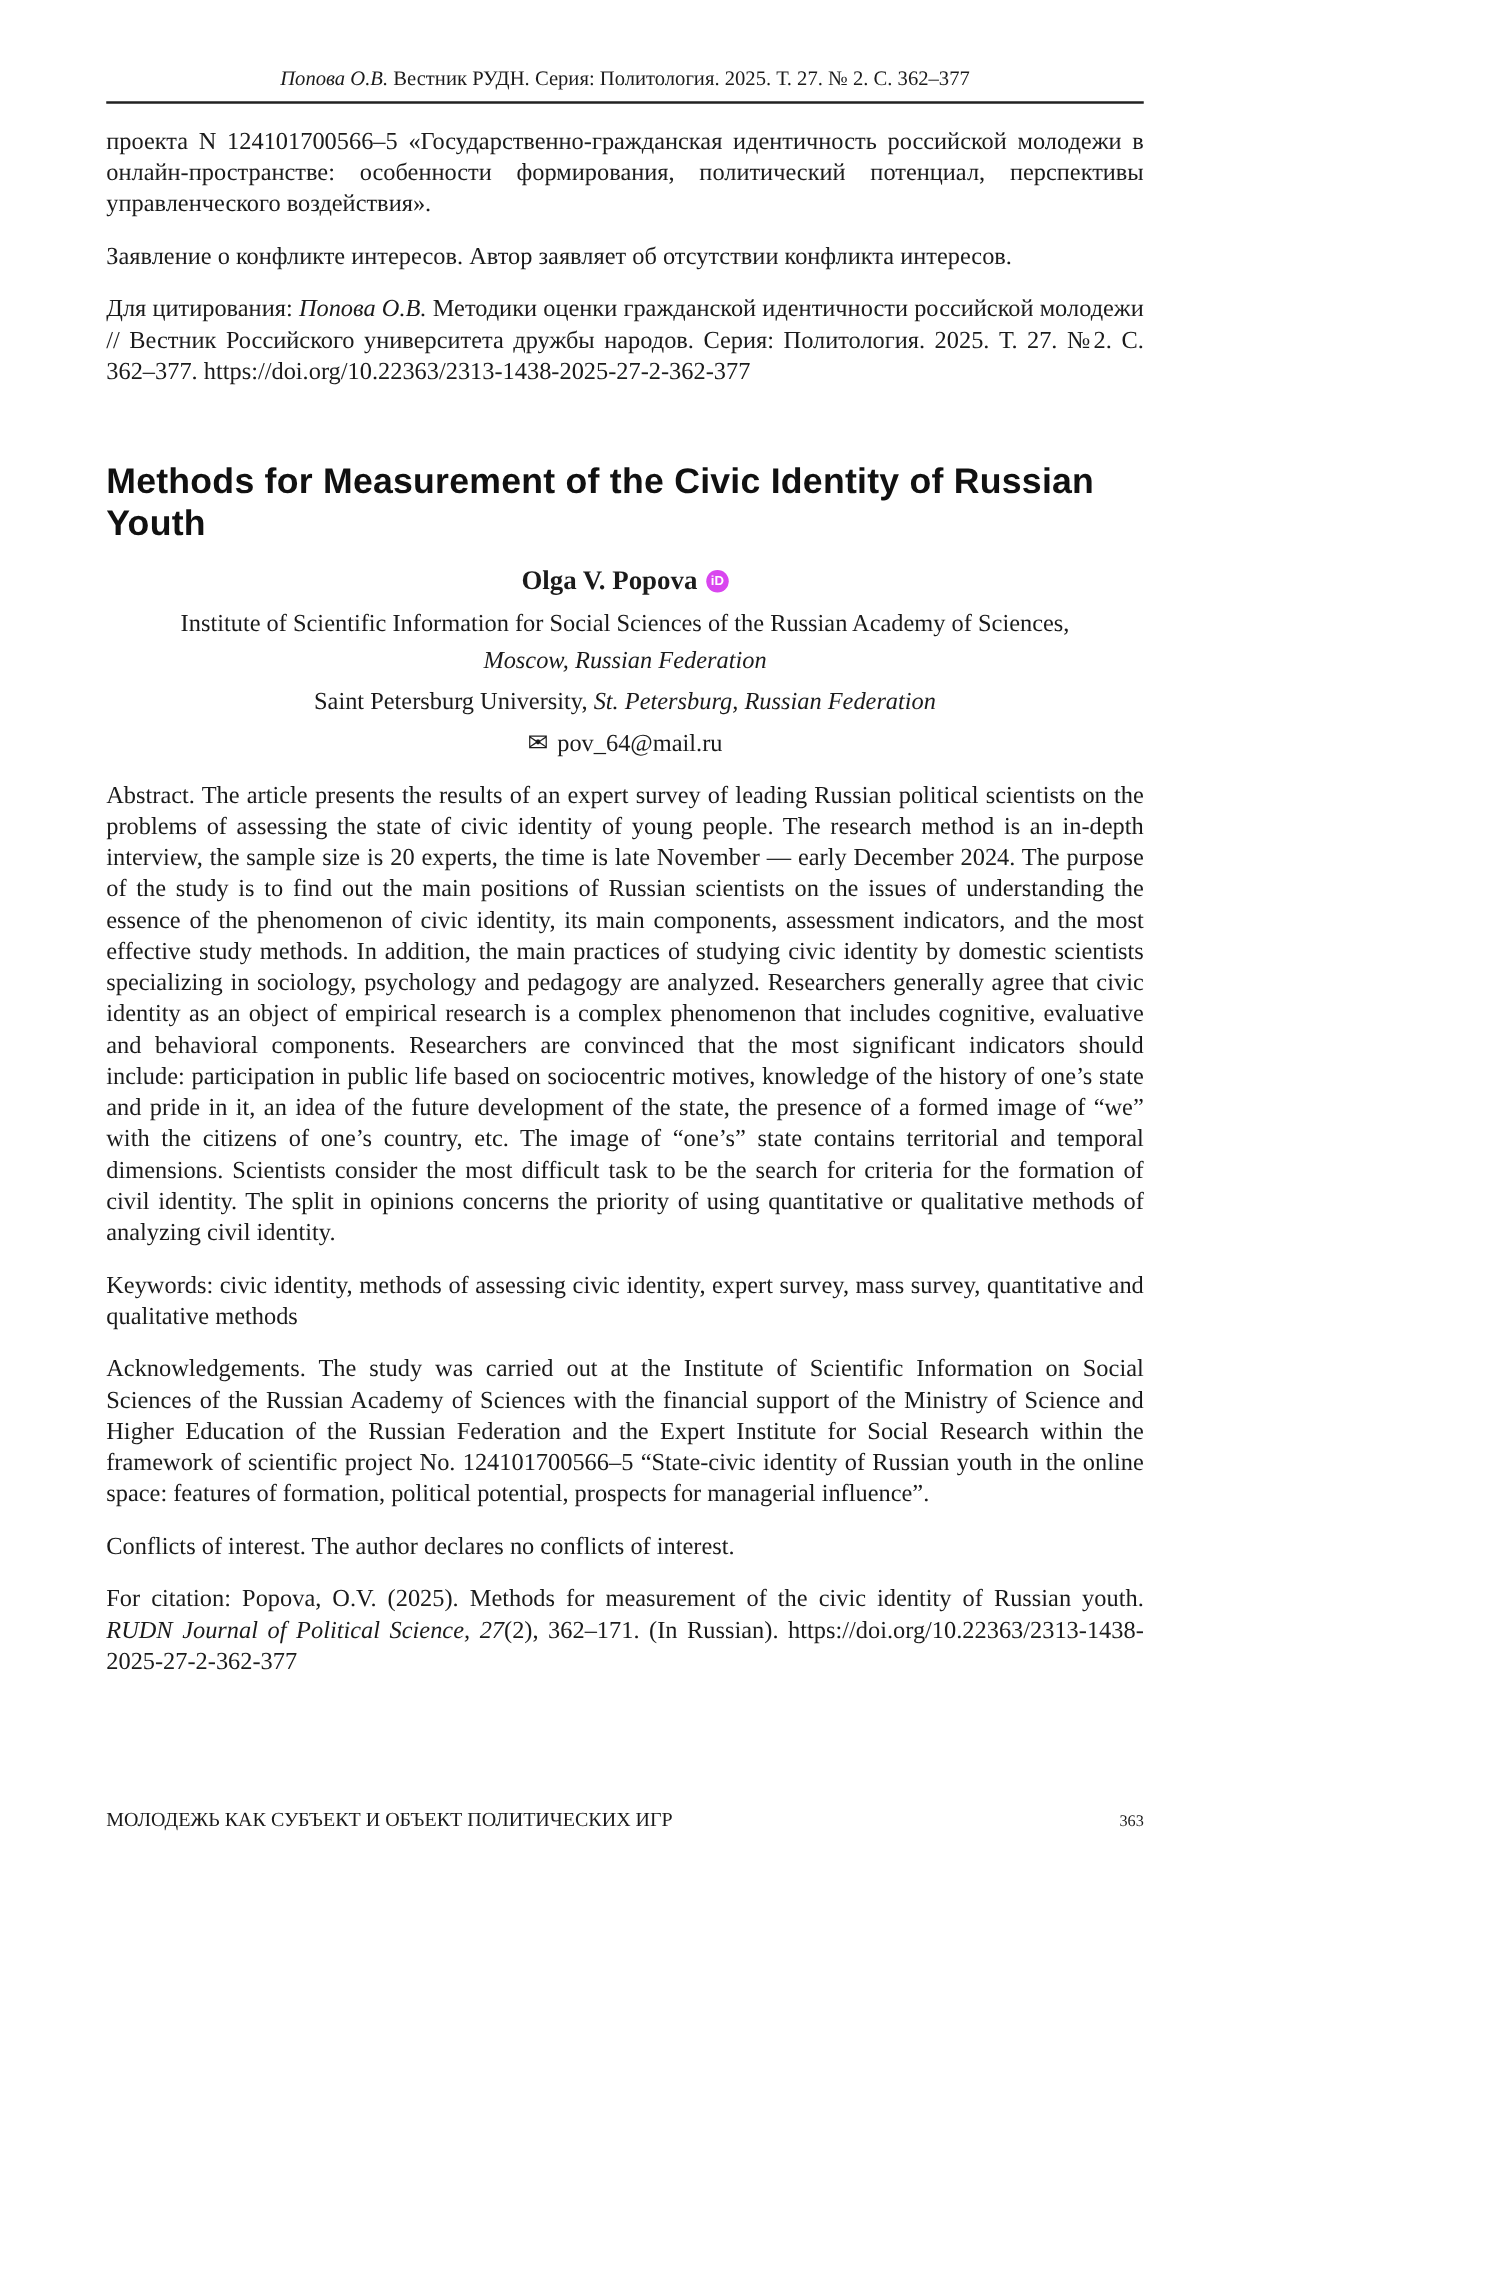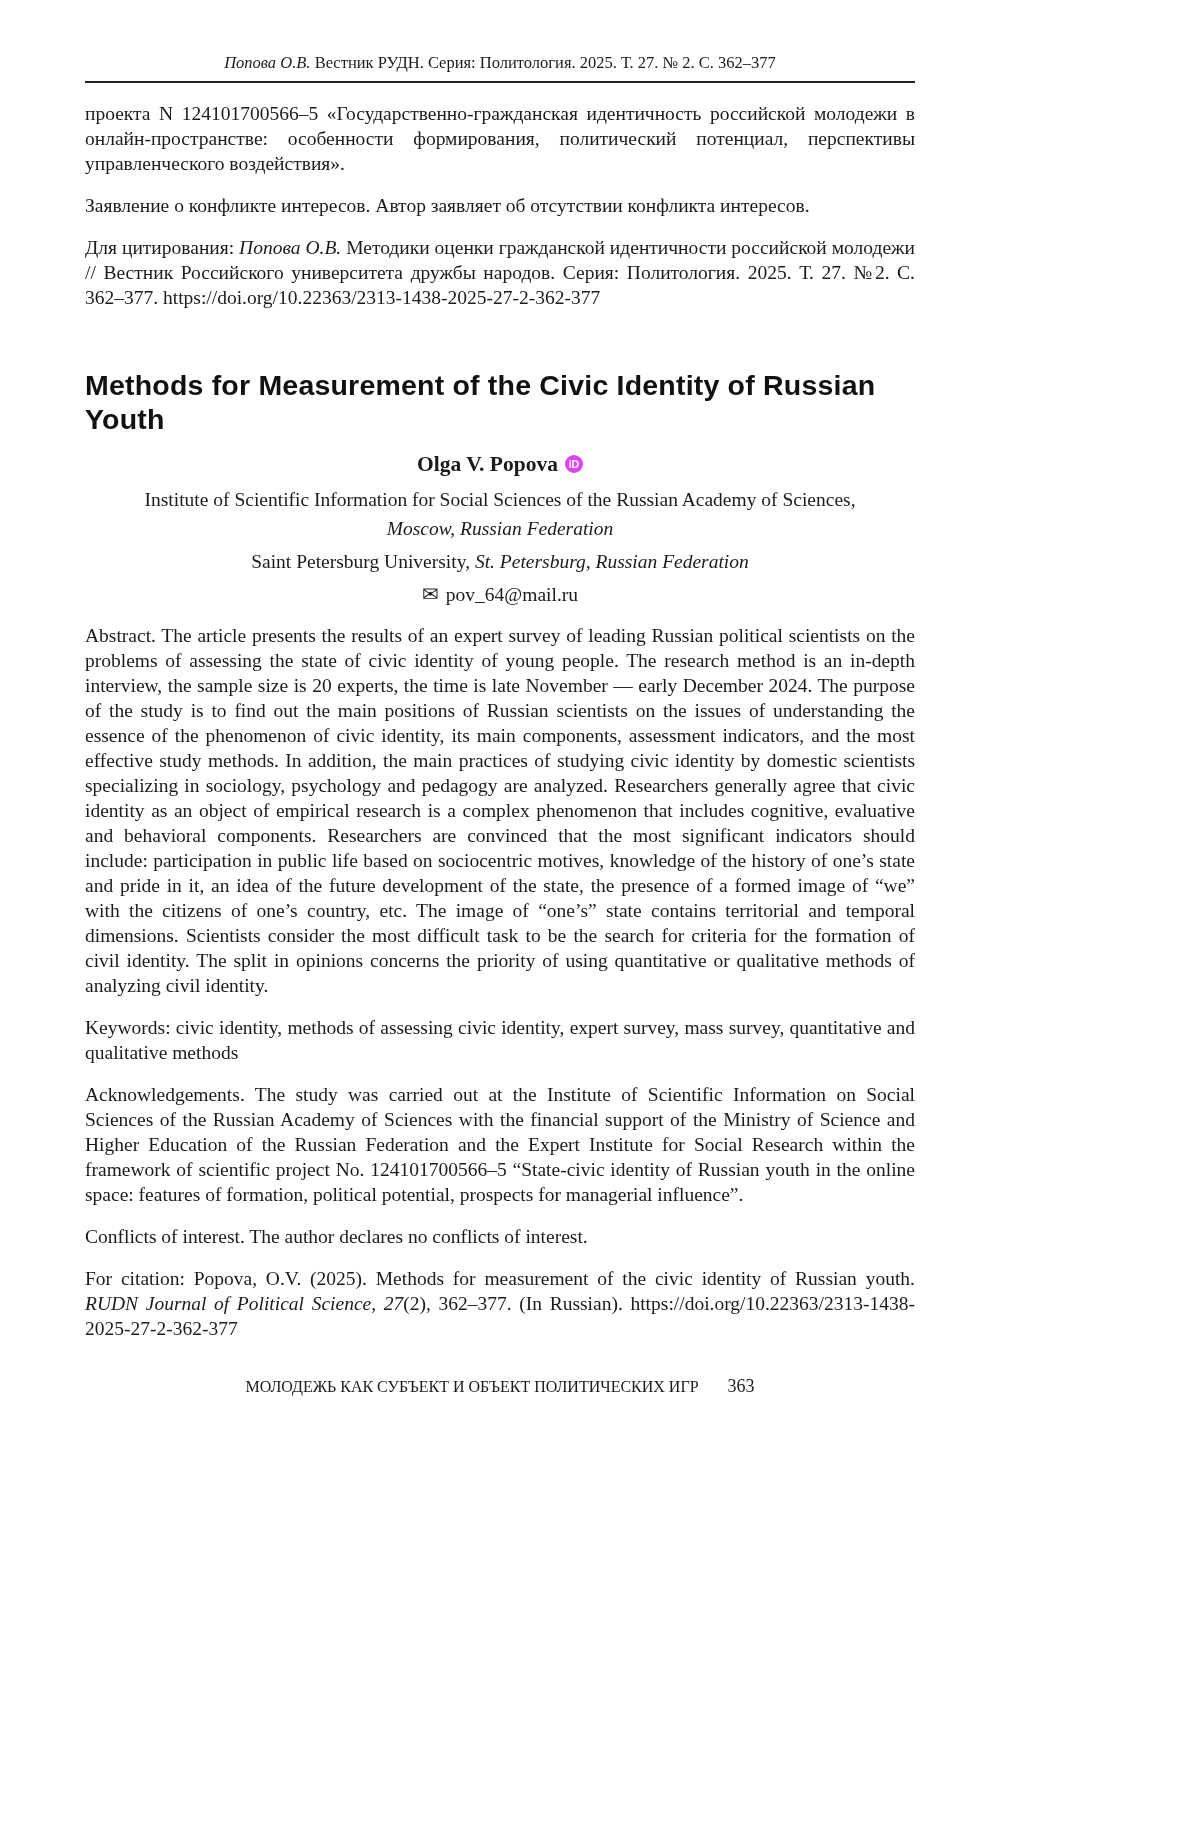--- a/index.html
+++ b/index.html
@@ -40,25 +40,25 @@
 
   .affil { text-align:center; font-size:19.5px; line-height:29px; margin-top:8px; }
   .affil .blk { display:block; }
   .affil2 { margin-top:4px; }
   .email-line { text-align:center; margin-top:6px; font-size:19.5px; }
   .mail-icon { font-size:20px; margin-right:7px; }
 
   .abstract { margin-top:28px; }
 
   .footer {
-    position:absolute; left:85px; top:1376px; width:830px;
-    display:flex; justify-content:center; align-items:baseline;
+    position:absolute; left:85px; top:1448px; width:830px;
+    display:flex; justify-content:space-between; align-items:baseline;
     font-size:16px;
   }
-  .footer-page { font-size:18px;margin-left:29px; }
+  .footer-page { font-size:13px;margin-left:29px; }
 </style>
 </head>
 <body>
 
 <div class="page">
   <div class="content">
 
     <div class="running-head"><span class="it">Попова О.В.</span><span> Вестник РУДН. Серия: Политология. 2025. Т. 27. № 2. С. 362–377</span></div>
     <div class="head-rule"></div>
 
@@ -110,21 +110,21 @@
     </p>
 
     <p class="body">
       <b>Conflicts of interest.</b>
       <span>The author declares no conflicts of interest.</span>
     </p>
 
     <p class="body">
       <b>For citation:</b>
       <span>Popova, O.V. (2025). Methods for measurement of the civic identity of Russian youth.</span>
-      <i>RUDN Journal of Political Science, 27</i><span>(2), 362–377. (In Russian).</span>
+      <i>RUDN Journal of Political Science, 27</i><span>(2), 362–171. (In Russian).</span>
       <span class="doi">https://doi.org/10.22363/2313-1438-2025-27-2-362-377</span>
     </p>
 
   </div>
 
   <div class="footer">
     <span class="footer-title">МОЛОДЕЖЬ КАК СУБЪЕКТ И ОБЪЕКТ ПОЛИТИЧЕСКИХ ИГР</span>
     <span class="footer-page">363</span>
   </div>
 </div>

